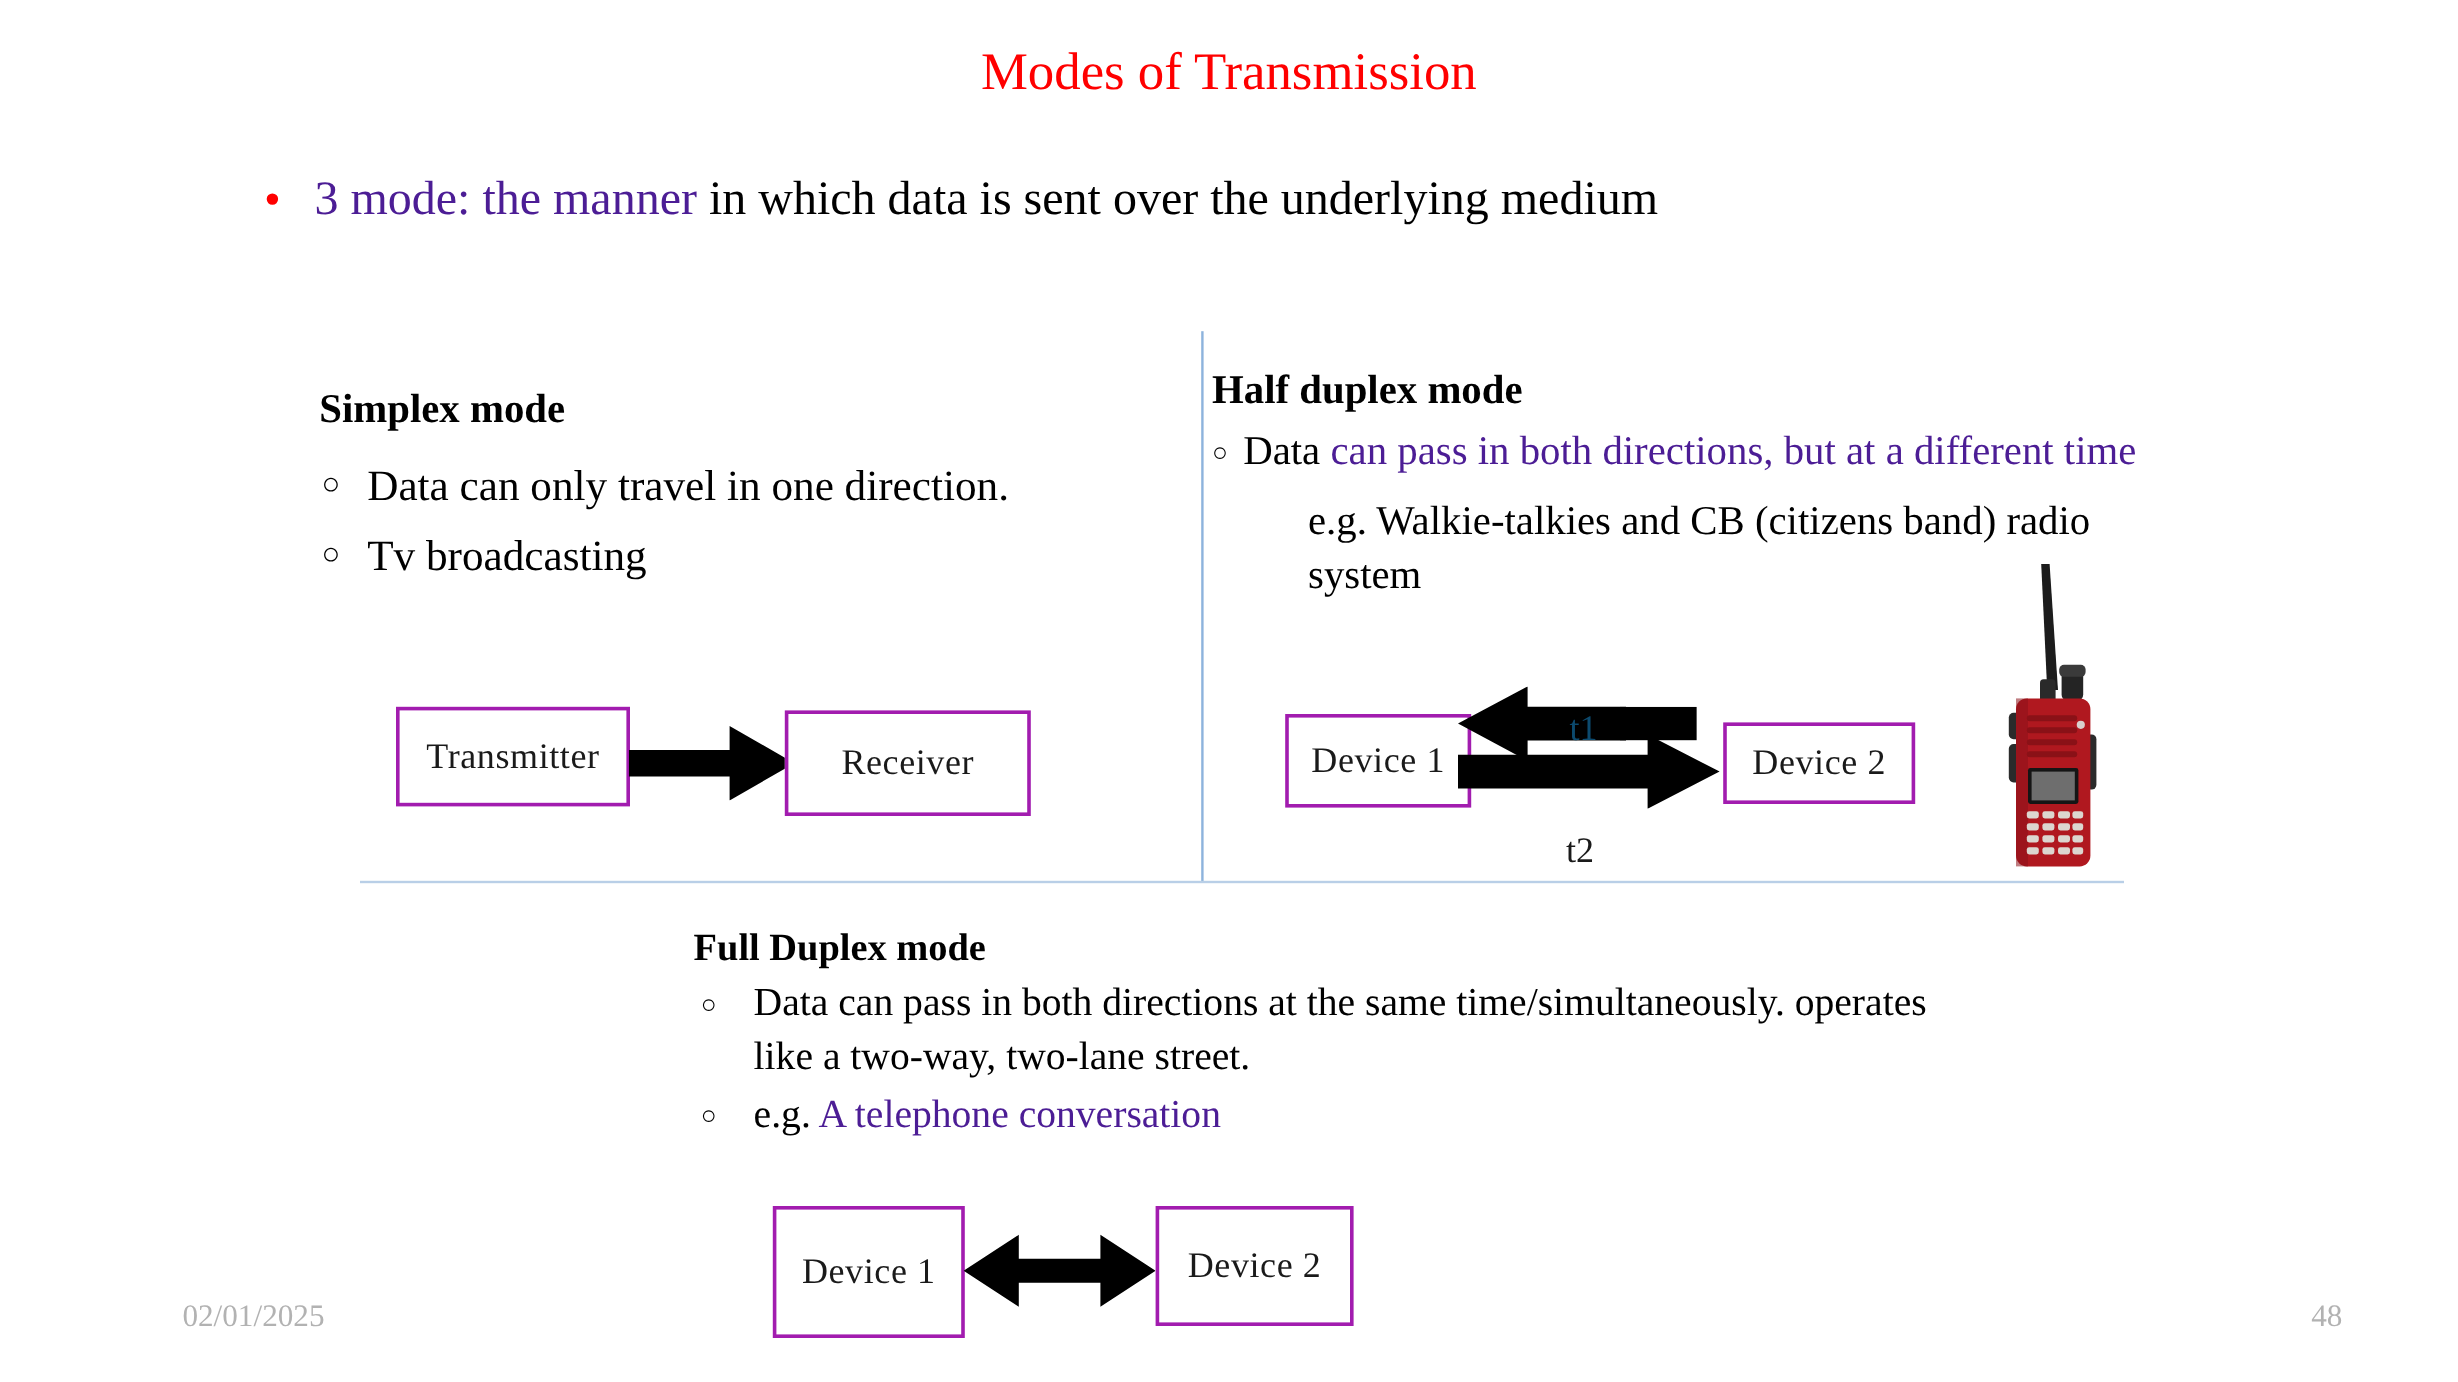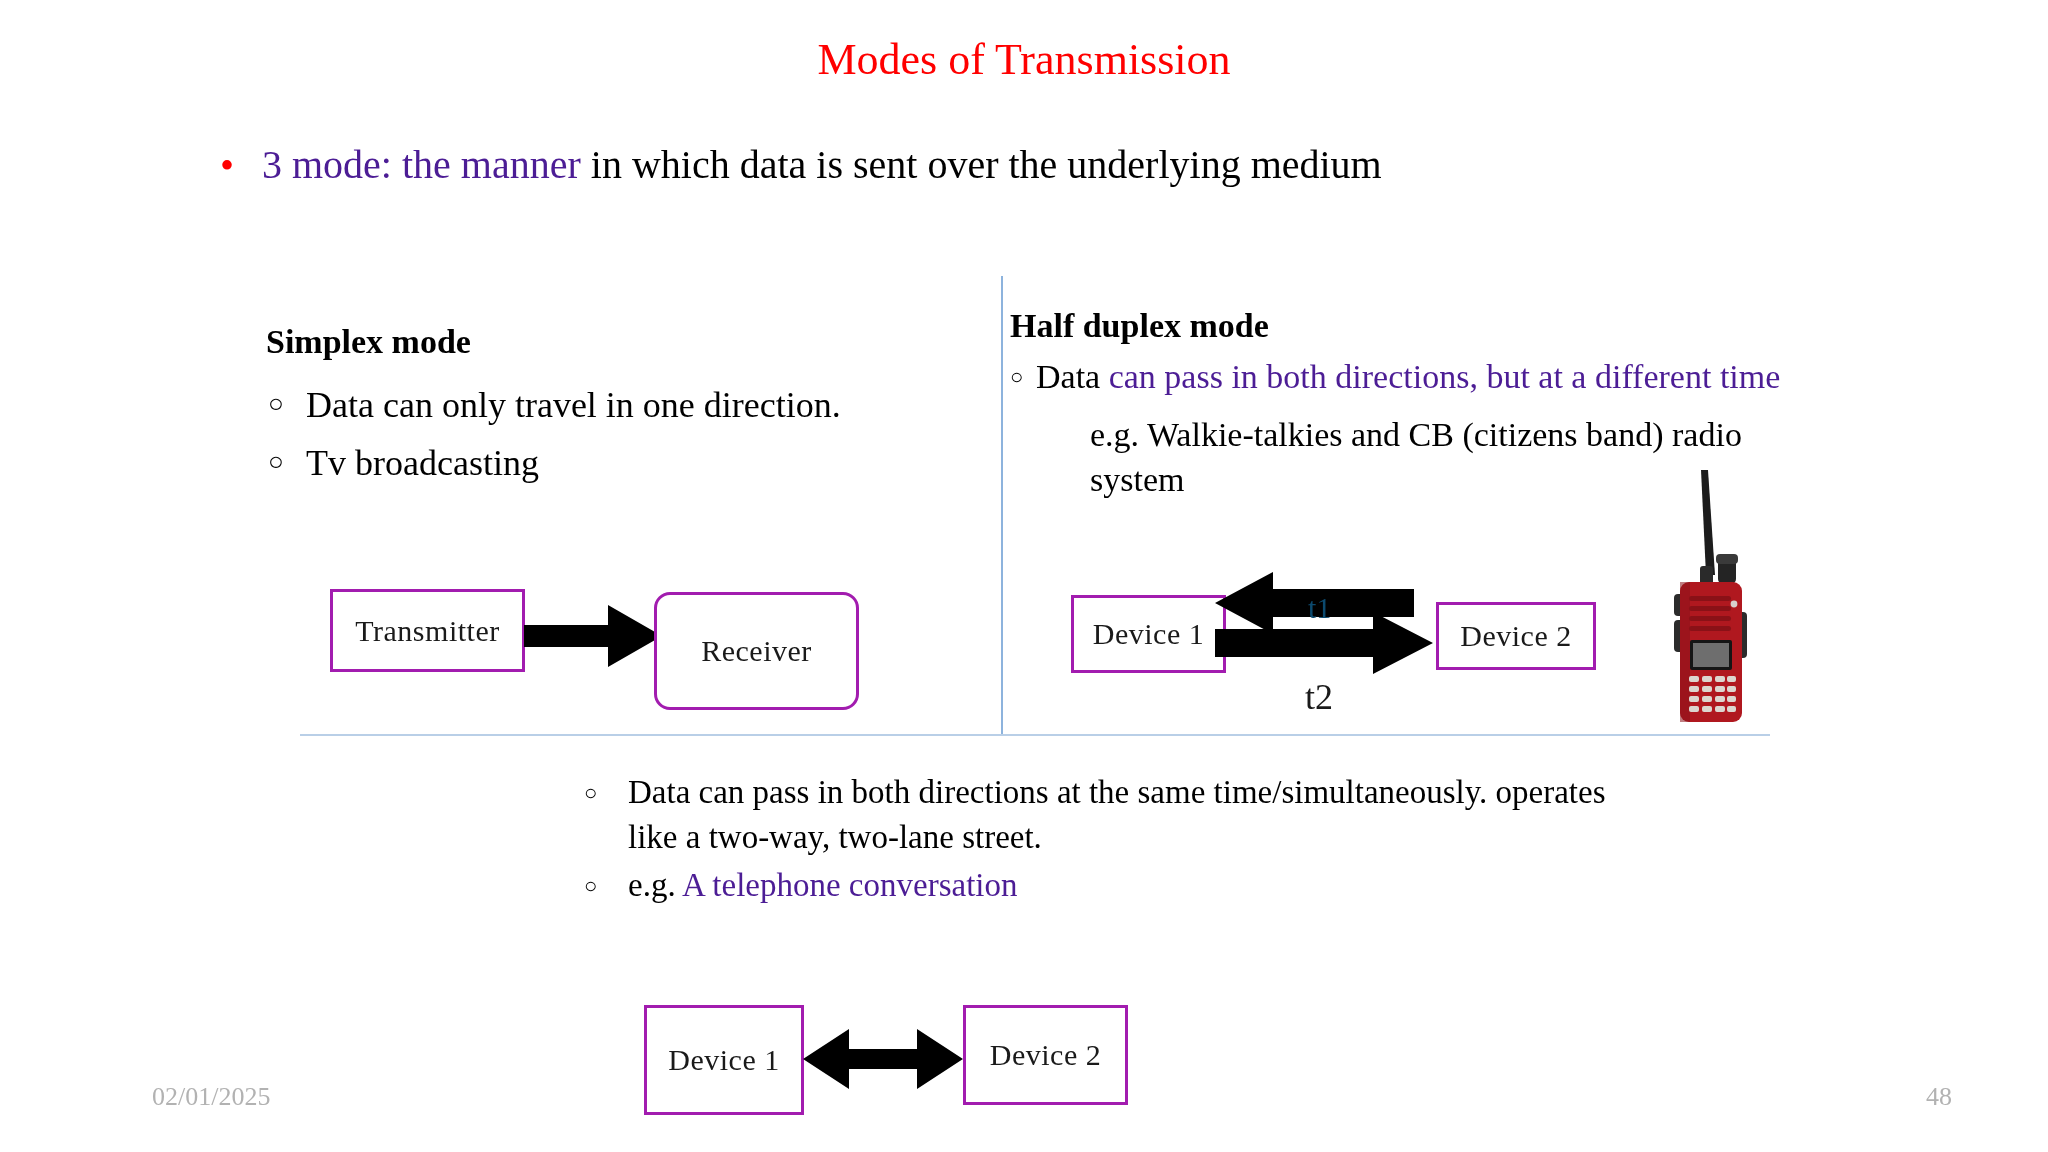--- a/index.html
+++ b/index.html
@@ -233,21 +233,21 @@
       <span>Tv broadcasting</span>
     </div>
   </div>
 
   <div class="dbox" style="left:330px; top:589px; width:195px; height:83px;">
     <span>Transmitter</span>
   </div>
   <svg class="arrow-svg" style="left:524px; top:605px;" width="140" height="62" viewBox="0 0 140 62">
     <polygon points="0,20 84,20 84,0 138,31 84,62 84,42 0,42" fill="#000000"></polygon>
   </svg>
-  <div class="dbox" style="left:654px; top:592px; width:205px; height:118px;border-radius:16px;">
+  <div class="dbox" style="left:654px; top:592px; width:205px; height:88px;">
     <span>Receiver</span>
   </div>
 
   <div class="halfduplex-block">
     <div class="hd-heading">Half duplex mode</div>
     <div class="hd-line">
       <span class="obullet">○</span><span class="blk">Data</span><span class="red"> can pass in both directions, but at a different time</span>
     </div>
     <div class="hd-eg">e.g. Walkie-talkies and CB (citizens band) radio system</div>
   </div>
@@ -262,21 +262,21 @@
   <div style="position:absolute; left:1308px; top:591px; font-size:30px; color:#0c4a6e;">
     <span>t1</span>
   </div>
   <svg class="arrow-svg" style="left:1350px; top:589px;" width="64" height="28" viewBox="0 0 64 28">
     <rect x="0" y="0" width="64" height="28" fill="#000000"></rect>
   </svg>
 
   <svg class="arrow-svg" style="left:1215px; top:612px;" width="220" height="62" viewBox="0 0 220 62">
     <polygon points="0,17 158,17 158,0 218,31 158,62 158,45 0,45" fill="#000000"></polygon>
   </svg>
-  <div style="position:absolute; left:1305px; top:676px; font-size:36px; color:#1a1a1a;">
+  <div style="position:absolute; left:1305px; top:692px; font-size:30px; color:#1a1a1a;">
     <span>t2</span>
   </div>
 
   <div class="dbox" style="left:1436px; top:602px; width:160px; height:68px;">
     <span>Device 2</span>
   </div>
 
   <div class="walkie">
     <svg width="100" height="260" viewBox="0 0 100 260">
 
@@ -317,20 +317,21 @@
         <rect x="67" y="226" width="9" height="6" rx="2"></rect>
         <rect x="29" y="236" width="10" height="6" rx="2"></rect>
         <rect x="42" y="236" width="10" height="6" rx="2"></rect>
         <rect x="55" y="236" width="10" height="6" rx="2"></rect>
         <rect x="67" y="236" width="9" height="6" rx="2"></rect>
       </g>
     </svg>
   </div>
 
   <div class="fullduplex-block">
+    <div class="fd-heading">Full Duplex mode</div>
     <div class="fd-item">
       <span class="obullet">○</span><span class="blk">Data can pass in both directions at the same time/simultaneously. operates like a two-way, two-lane street.</span>
     </div>
     <div class="fd-item">
       <span class="obullet">○</span><span class="blk">e.g. </span><span class="red">A telephone conversation</span>
     </div>
   </div>
 
   <div class="dbox" style="left:644px; top:1005px; width:160px; height:110px;">
     <span>Device 1</span>

